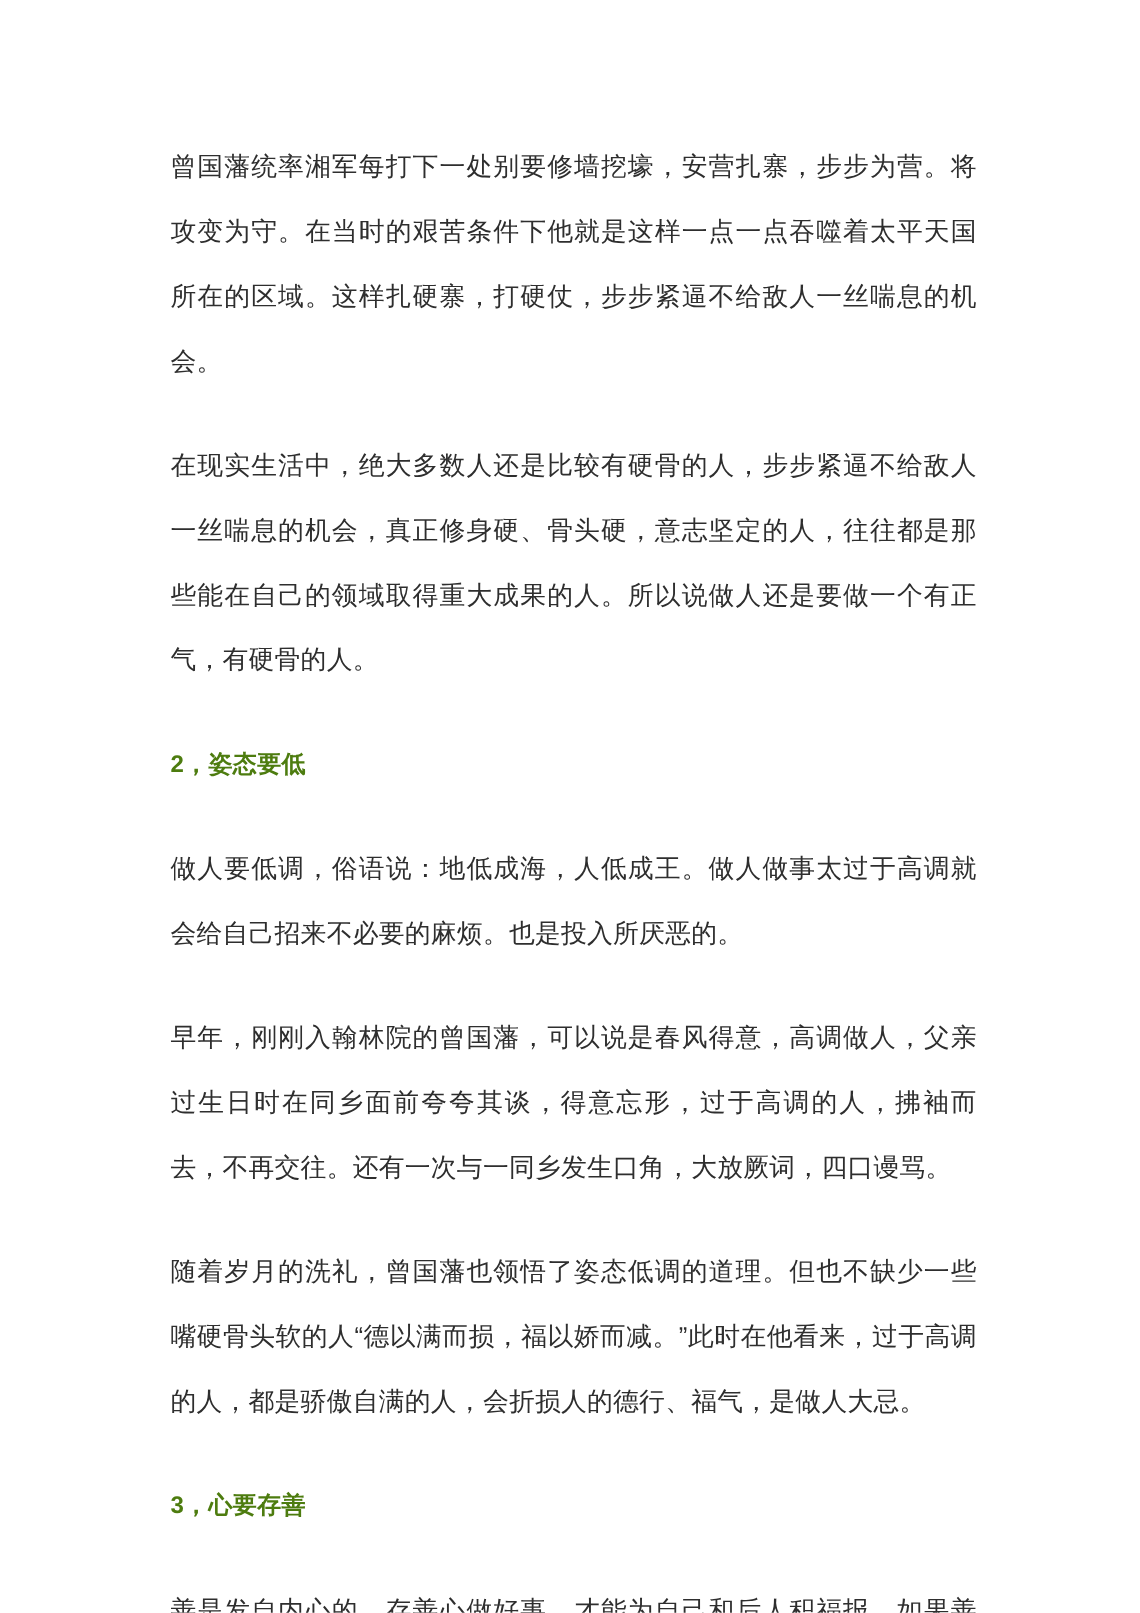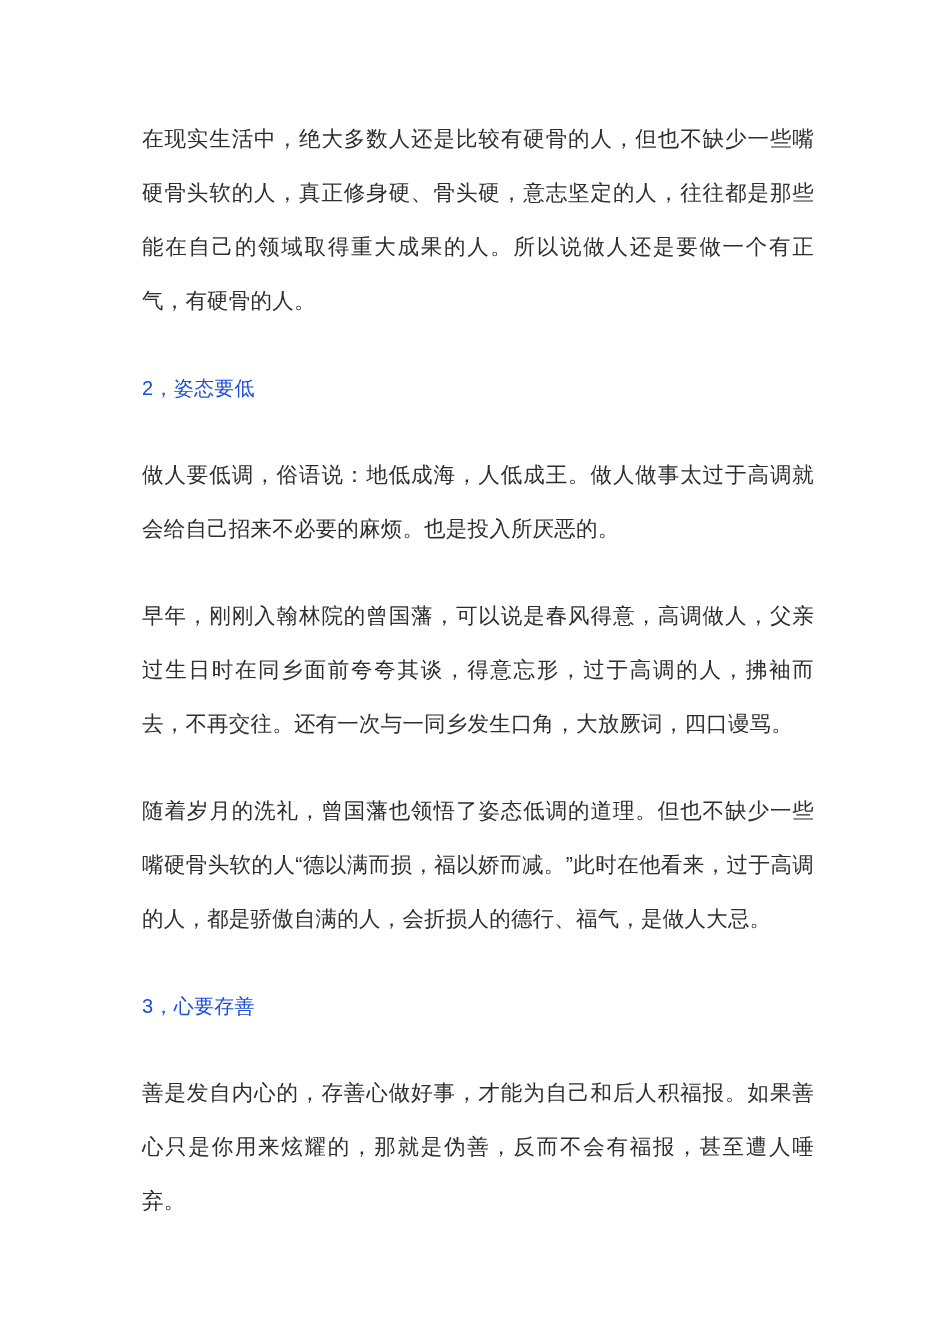--- a/index.html
+++ b/index.html
@@ -39,36 +39,37 @@
     letter-spacing: 0.2px;
     text-align: justify;
     text-justify: inter-ideograph;
     word-break: break-all;
   }
 
   .heading {
     margin: 0 0 33px 0;
     font-size: 20px;
     line-height: 54px;
-    color: #1d4ed8;
-    font-weight: normal;
+    color: #4d7c0f;
+    font-weight: bold;
     letter-spacing: 0.3px;
   }
 
   .para:last-child,
   .heading:last-child {
     margin-bottom: 0;
   }
 </style>
 </head>
 <body>
 
 <div class="page">
   <div class="content">
-      <div class="para">在现实生活中，绝大多数人还是比较有硬骨的人，但也不缺少一些嘴硬骨头软的人，真正修身硬、骨头硬，意志坚定的人，往往都是那些能在自己的领域取得重大成果的人。所以说做人还是要做一个有正气，有硬骨的人。</div>
+      <div class="para">曾国藩统率湘军每打下一处别要修墙挖壕，安营扎寨，步步为营。将攻变为守。在当时的艰苦条件下他就是这样一点一点吞噬着太平天国所在的区域。这样扎硬寨，打硬仗，步步紧逼不给敌人一丝喘息的机会。</div>
+      <div class="para">在现实生活中，绝大多数人还是比较有硬骨的人，步步紧逼不给敌人一丝喘息的机会，真正修身硬、骨头硬，意志坚定的人，往往都是那些能在自己的领域取得重大成果的人。所以说做人还是要做一个有正气，有硬骨的人。</div>
       <div class="heading">2，姿态要低</div>
       <div class="para">做人要低调，俗语说：地低成海，人低成王。做人做事太过于高调就会给自己招来不必要的麻烦。也是投入所厌恶的。</div>
       <div class="para">早年，刚刚入翰林院的曾国藩，可以说是春风得意，高调做人，父亲过生日时在同乡面前夸夸其谈，得意忘形，过于高调的人，拂袖而去，不再交往。还有一次与一同乡发生口角，大放厥词，四口谩骂。</div>
       <div class="para">随着岁月的洗礼，曾国藩也领悟了姿态低调的道理。但也不缺少一些嘴硬骨头软的人“德以满而损，福以娇而减。”此时在他看来，过于高调的人，都是骄傲自满的人，会折损人的德行、福气，是做人大忌。</div>
       <div class="heading">3，心要存善</div>
       <div class="para">善是发自内心的，存善心做好事，才能为自己和后人积福报。如果善心只是你用来炫耀的，那就是伪善，反而不会有福报，甚至遭人唾弃。</div>
     </div>
 </div>
 
 </body></html>

